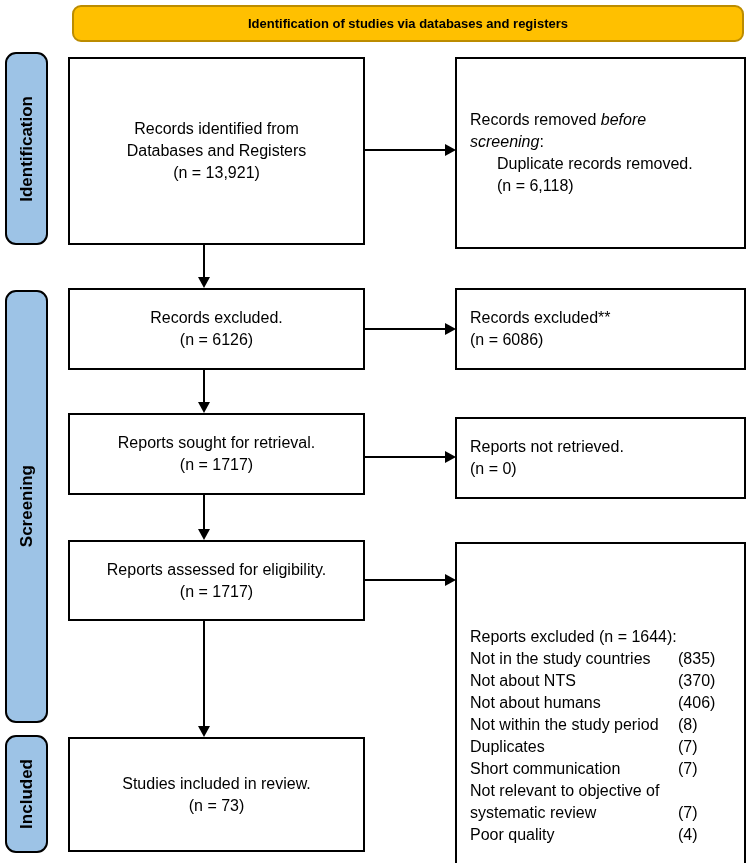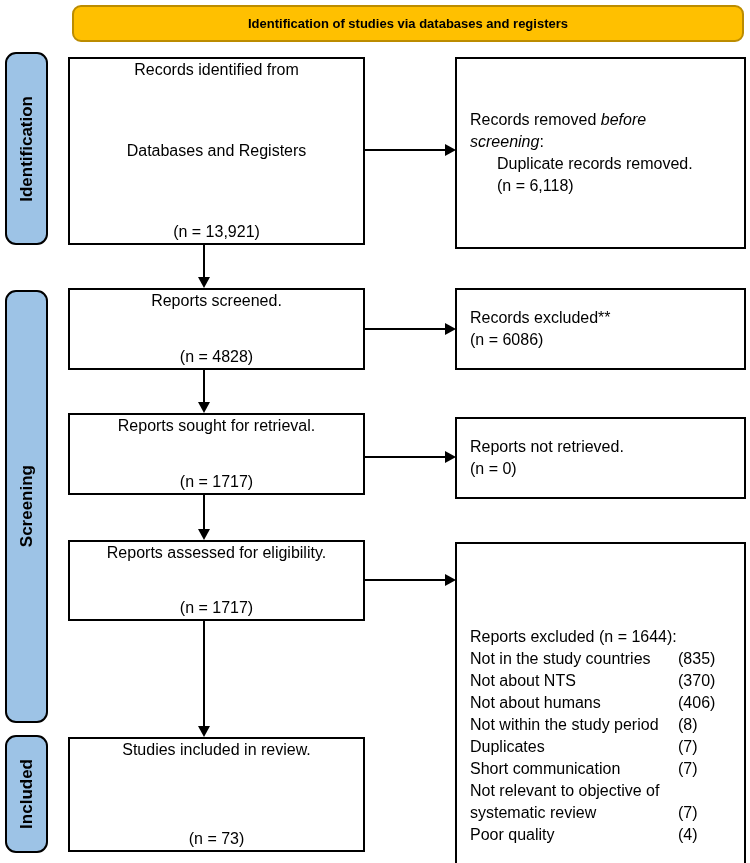--- a/index.html
+++ b/index.html
@@ -58,21 +58,21 @@
     display: flex; flex-direction: column;
     align-items: center; justify-content: center;
     text-align: center;
   }
   .left-box {
     display: flex; flex-direction: column;
     justify-content: center;
     text-align: left;
     padding: 10px 10px 10px 13px;
   }
-  .left-col  { left: 68px;  width: 297px; justify-content: space-between; }
+  .left-col  { left: 68px;  width: 297px; }
   .right-col { left: 455px; width: 291px; }
 
   #box-identified { top: 57px;  height: 188px; }
   #box-screened   { top: 288px; height: 82px; }
   #box-sought     { top: 413px; height: 82px; }
   #box-assessed   { top: 540px; height: 81px; }
   #box-included   { top: 737px; height: 115px; }
 
   #box-removed       { top: 57px;  height: 192px; }
   #box-excluded      { top: 288px; height: 82px; }
@@ -122,22 +122,22 @@
     <span>Included</span>
   </div>
 
   <div class="box center-box left-col" id="box-identified">
     <div>Records identified from</div>
     <div>Databases and Registers</div>
     <div>(n = 13,921)</div>
   </div>
 
   <div class="box center-box left-col" id="box-screened">
-    <div>Reports screened.</div>
-    <div>(n = 4828)</div>
+    <div>Records excluded.</div>
+    <div>(n = 6126)</div>
   </div>
 
   <div class="box center-box left-col" id="box-sought">
     <div>Reports sought for retrieval.</div>
     <div>(n = 1717)</div>
   </div>
 
   <div class="box center-box left-col" id="box-assessed">
     <div>Reports assessed for eligibility.</div>
     <div>(n = 1717)</div>

